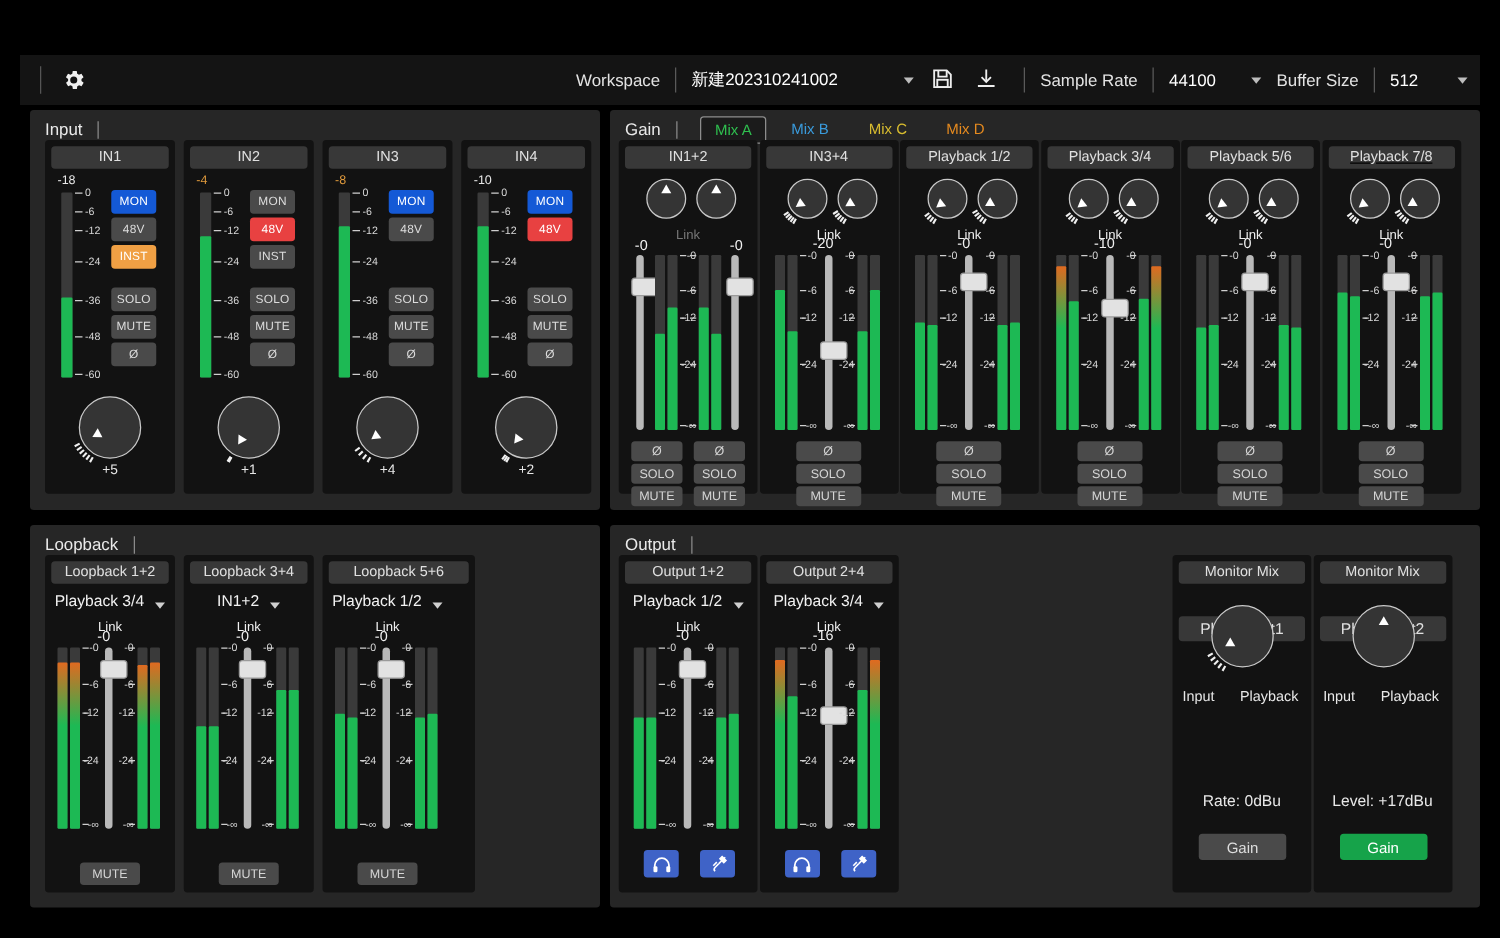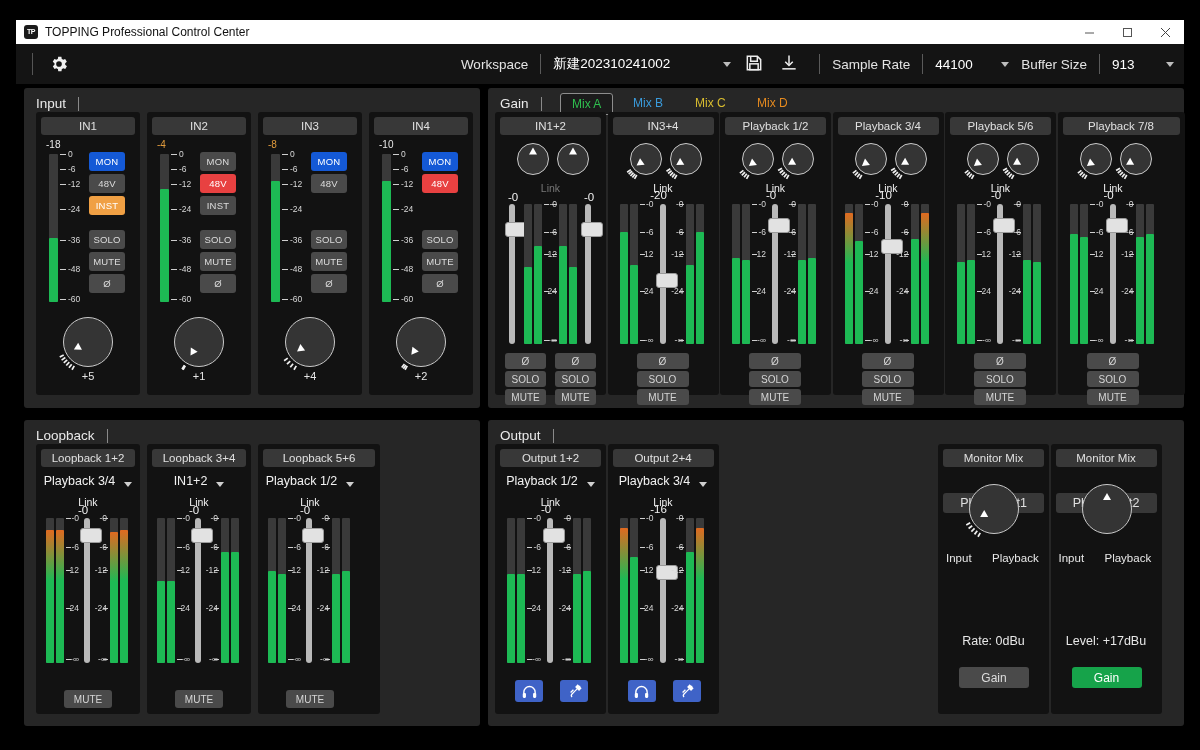--- a/index.html
+++ b/index.html
@@ -134,42 +134,20 @@
     background: #4a4a4a; color: #ddd; font-size: 12px; display: flex;
     align-items: center; justify-content: center;
   }
   .gainbtn.on { background: #16a34a; color: #fff; }
 </style>
 </head>
 <body>
 
 <div class="app">
 
-  <div class="titlebar">
-    <div class="tb-logo">TP</div>
-    <div class="tb-title">TOPPING Professional Control Center</div>
-    <div class="tb-btns">
-      <div class="tb-btn">
-        <svg width="11" height="11" viewBox="0 0 11 11">
-            <line x1="1" y1="6" x2="10" y2="6" stroke="#555" stroke-width="1"></line>
-          </svg>
-      </div>
-      <div class="tb-btn">
-        <svg width="11" height="11" viewBox="0 0 11 11">
-            <rect x="1.5" y="1.5" width="8" height="8" fill="none" stroke="#555" stroke-width="1"></rect>
-          </svg>
-      </div>
-      <div class="tb-btn">
-        <svg width="11" height="11" viewBox="0 0 11 11">
-            <line x1="1" y1="1" x2="10" y2="10" stroke="#444" stroke-width="1"></line>
-            <line x1="10" y1="1" x2="1" y2="10" stroke="#444" stroke-width="1"></line>
-          </svg>
-      </div>
-    </div>
-  </div>
 
   <div class="appbar">
     <div class="vsep"></div>
     <div class="gear">
       <svg width="20" height="20" viewBox="0 0 24 24" fill="#f0f0f0">
         <path d="M19.4 13a7.7 7.7 0 0 0 0-2l2-1.6-2-3.4-2.4 1a7.6 7.6 0 0 0-1.7-1l-.4-2.6H11l-.4 2.6a7.6 7.6 0 0 0-1.7 1l-2.4-1-2 3.4L6.6 11a7.7 7.7 0 0 0 0 2l-2 1.6 2 3.4 2.4-1c.5.4 1.1.7 1.7 1l.4 2.6h3.9l.4-2.6c.6-.3 1.2-.6 1.7-1l2.4 1 2-3.4-2.1-1.6zM12 15.4A3.4 3.4 0 1 1 12 8.6a3.4 3.4 0 0 1 0 6.8z"></path>
       </svg>
     </div>
     <div class="hdr-spacer"></div>
 
@@ -198,21 +176,21 @@
     <div class="hdr-label">Sample Rate</div>
     <div class="msep"></div>
     <div style="display:flex;align-items:center;width:74px;">
       <div class="hdr-value">44100</div>
       <div style="flex:1"></div>
       <div class="caret"></div>
     </div>
     <div class="hdr-label" style="margin-left:12px">Buffer Size</div>
     <div class="msep"></div>
     <div style="display:flex;align-items:center;width:62px;margin-right:10px;">
-      <div class="hdr-value">913</div>
+      <div class="hdr-value">512</div>
       <div style="flex:1"></div>
       <div class="caret"></div>
     </div>
   </div>
 
   <div id="panels">
       <div class="panel" style="left: 24px; top: 88px; width: 456px; height: 320px;">
         <div class="panel-title">
           <span>Input</span>
           <span class="bar"></span>
@@ -660,21 +638,21 @@
           <div class="tickline" style="left: 71px; top: 178.8px; width: 5px;"></div>
           <div class="tickrow" style="left: 60px; top: 173.8px; width: 16px; text-align: right;">-24</div>
           <div class="tickline" style="left: 32px; top: 227.8px; width: 5px;"></div>
           <div class="tickrow" style="left: 30px; top: 222.8px; width: 16px; text-align: right;">-∞</div>
           <div class="tickline" style="left: 71px; top: 227.8px; width: 5px;"></div>
           <div class="tickrow" style="left: 60px; top: 222.8px; width: 16px; text-align: right;">-∞</div>
           <div class="mbtn" style="left: 29px; top: 241px; width: 52px; height: 16px;">Ø</div>
           <div class="mbtn" style="left: 29px; top: 259px; width: 52px; height: 16px;">SOLO</div>
           <div class="mbtn" style="left: 29px; top: 277px; width: 52px; height: 16px;">MUTE</div>
         </div>
-        <div class="strip" style="left: 569.5px; top: 24px; width: 127px; height: 283px;">
+        <div class="strip" style="left: 569.5px; top: 24px; width: 111px; height: 283px; text-decoration: underline;">
           <div class="strip-hdr">Playback 7/8</div>
           <div class="knob" style="left: 22px; top: 31px; width: 32px; height: 32px;">
             <div style="position: absolute; left: 50%; top: 50%; width: 0px; height: 0px; border-left: 4.5px solid transparent; border-right: 4.5px solid transparent; border-bottom: 7px solid rgb(255, 255, 255); transform: translate(-50%, -50%) rotate(-128deg) translateY(-8px);"></div>
             <svg width="46" height="46" style="position: absolute; left: -8px; top: -8px; pointer-events: none;">
               <line x1="13.749999999999991" y1="39.021469970012106" x2="11.49999999999999" y2="42.91858428704208" stroke="#f0f0f0" stroke-width="1.7"></line>
               <line x1="11.780654920121954" y1="37.70973473515468" x2="9.051625035827294" y2="41.2877783193815" stroke="#f0f0f0" stroke-width="1.7"></line>
               <line x1="9.994850437625256" y1="36.157358582187534" x2="6.8314356792097755" y2="39.357797156233154" stroke="#f0f0f0" stroke-width="1.7"></line>
               <line x1="8.421801058275639" y1="34.38973729352467" x2="4.87575266704539" y2="37.16021393249013" stroke="#f0f0f0" stroke-width="1.7"></line>
             </svg>
           </div>

